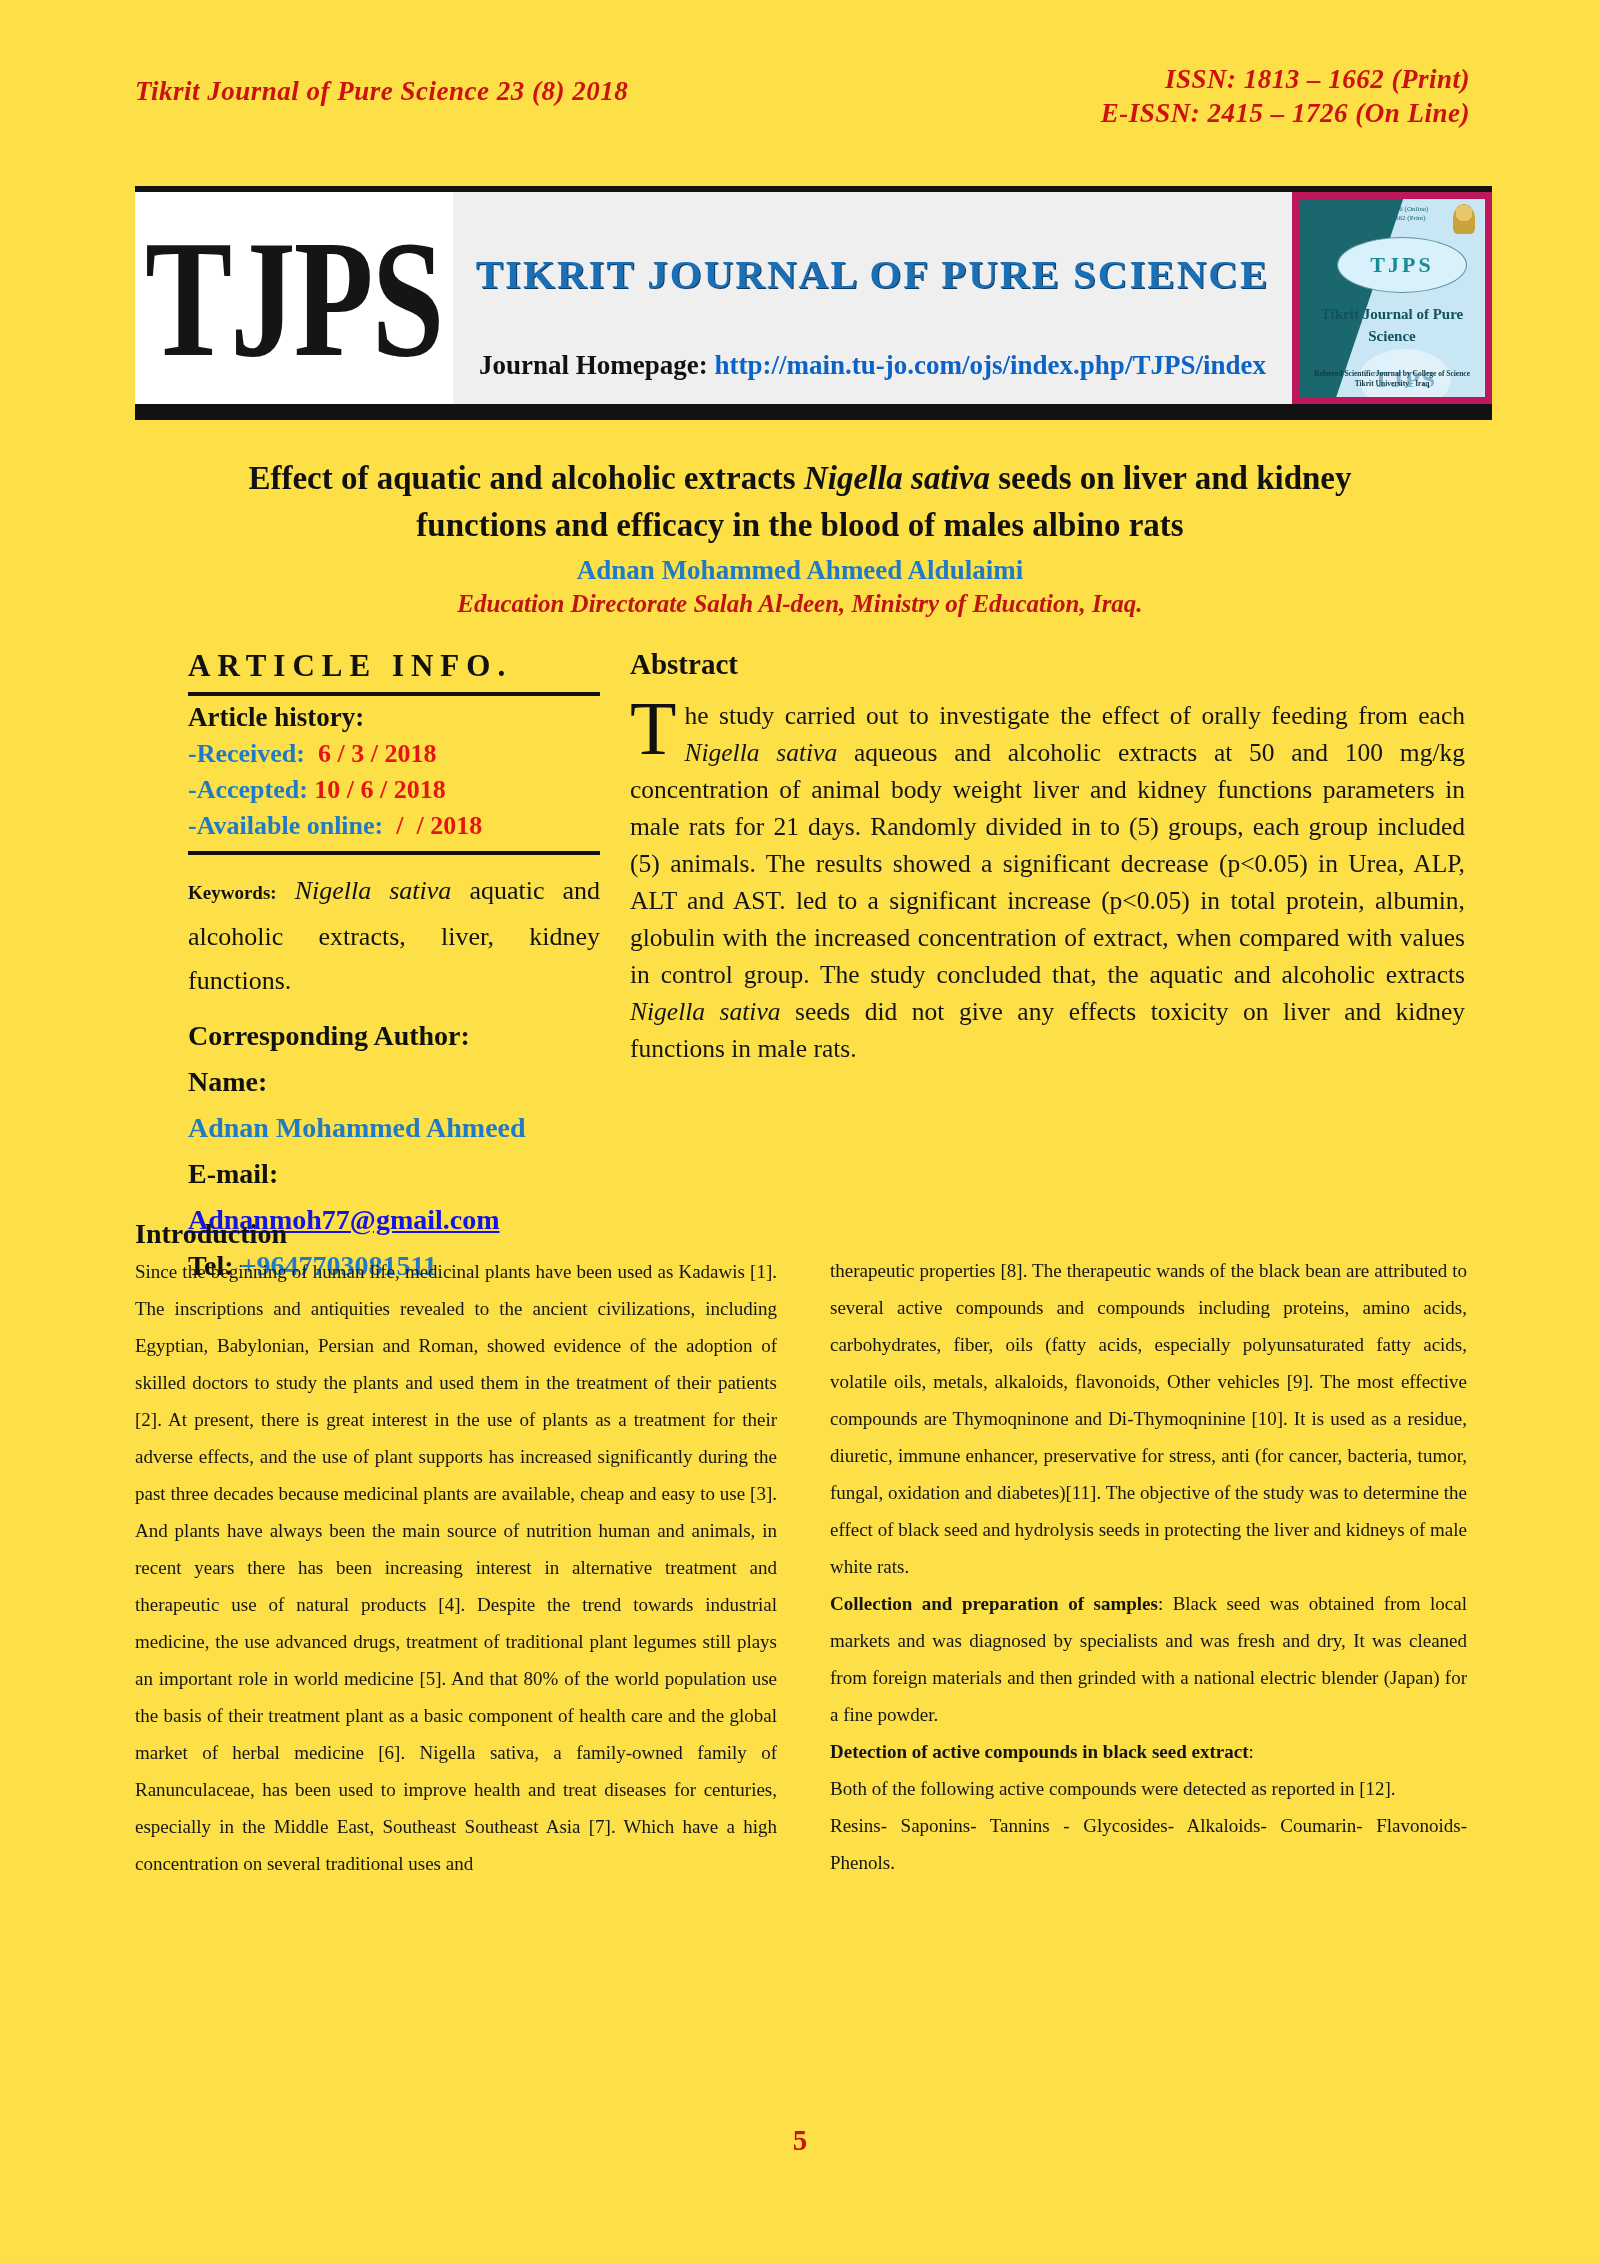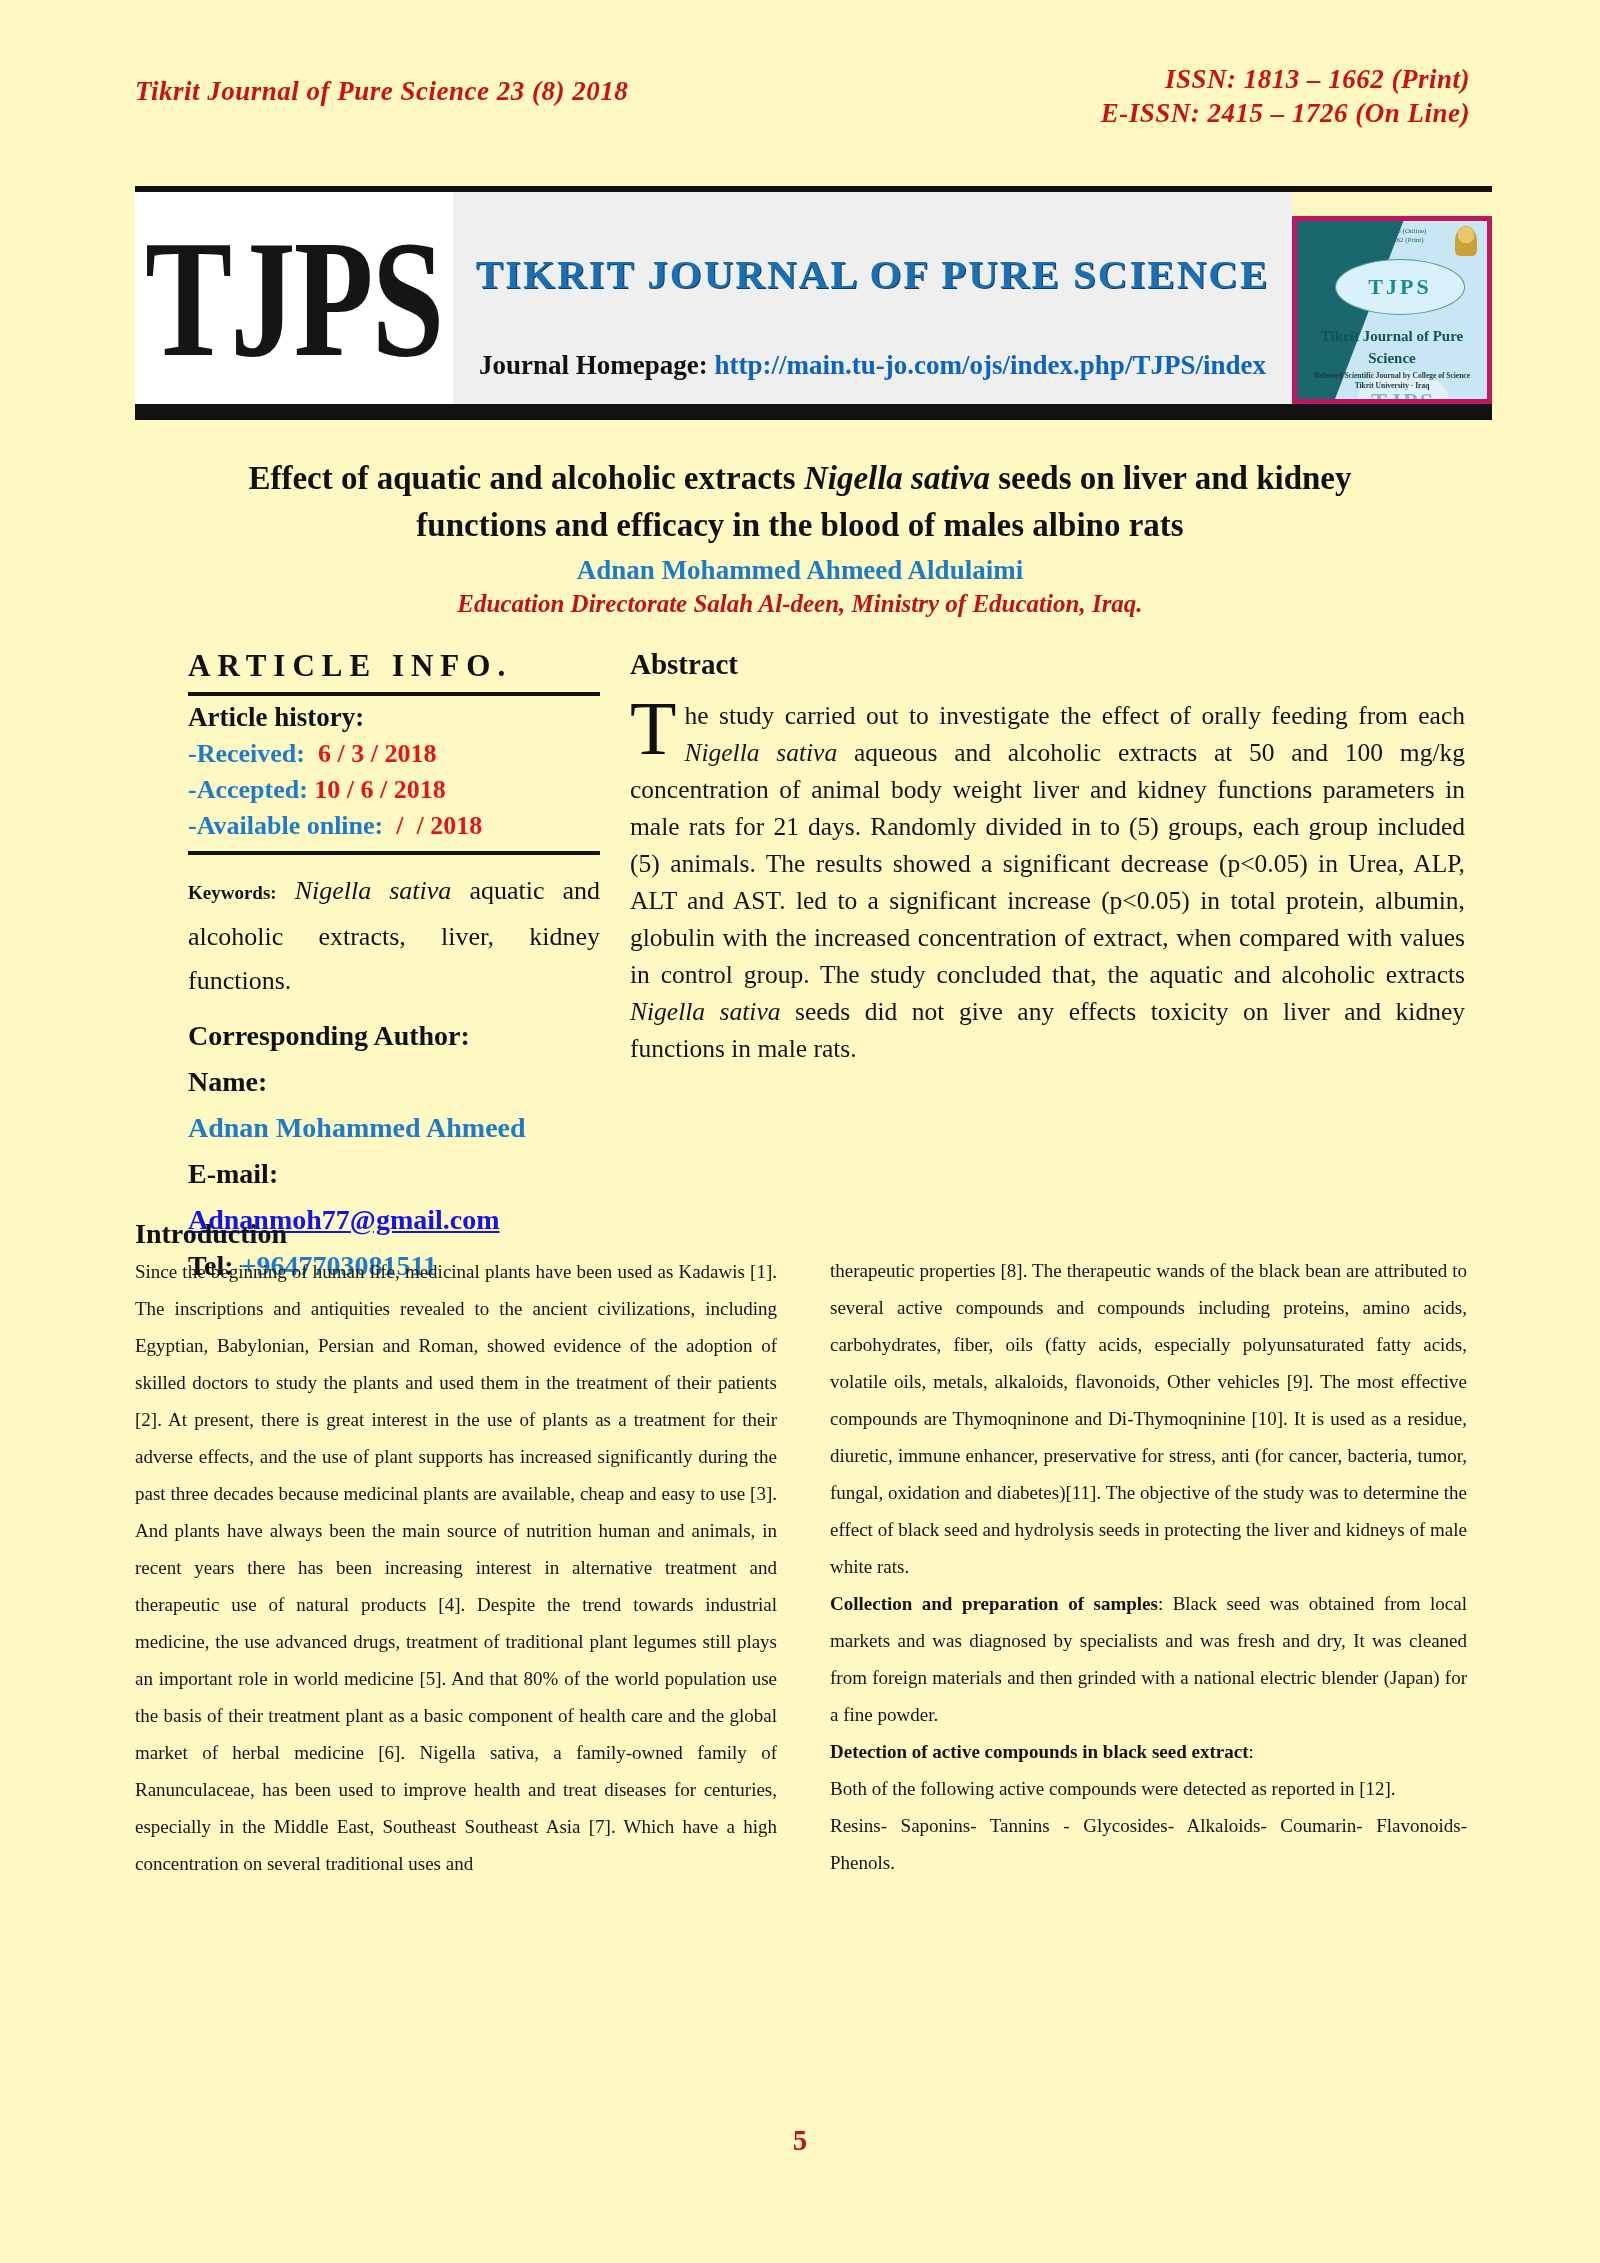--- a/index.html
+++ b/index.html
@@ -1,19 +1,19 @@
 <!DOCTYPE html>
 <html><head>
 <meta charset="utf-8">
 <style>
   html,body{margin:0;padding:0;background:#888;}
   .page{
     position:relative;
     width:1600px;height:2263px;
-    background:#fef9c3;
+    background:#fde047;
     font-family:"Liberation Serif","DejaVu Serif",serif;
     color:#111;
     overflow:hidden;
   }
   
   .top-header{
     position:absolute;top:62px;left:135px;right:130px;
     display:flex;justify-content:space-between;align-items:flex-start;
   }
   .red-journal-line{
@@ -50,21 +50,21 @@
     letter-spacing:2px;
     text-shadow:1px 1px 0 #0d3c66;
   }
   .homepage-line{ margin-top:52px;font-size:27px; }
   .homepage-label{ font-weight:bold;color:#111; }
   .homepage-url{ font-weight:bold;color:#0b63c5;text-decoration:none; }
   .masthead-bottom{ height:16px;background:#121212; }
   
   .cover{
     width:200px;position:relative;background:#c9e6f5;overflow:hidden;
-    border:5px solid #be185d;box-sizing:border-box;margin-top:24px;
+    border:7px solid #be185d;box-sizing:border-box;
   }
   .cover-diag{
     position:absolute;inset:0;
     background:#1a676e;
     clip-path:polygon(0 0,56% 0,20% 100%,0 100%);
   }
   .cover-issn{
     position:absolute;top:6px;left:50px;font-size:7px;color:#1a676e;
     line-height:9px;text-align:center;
   }

